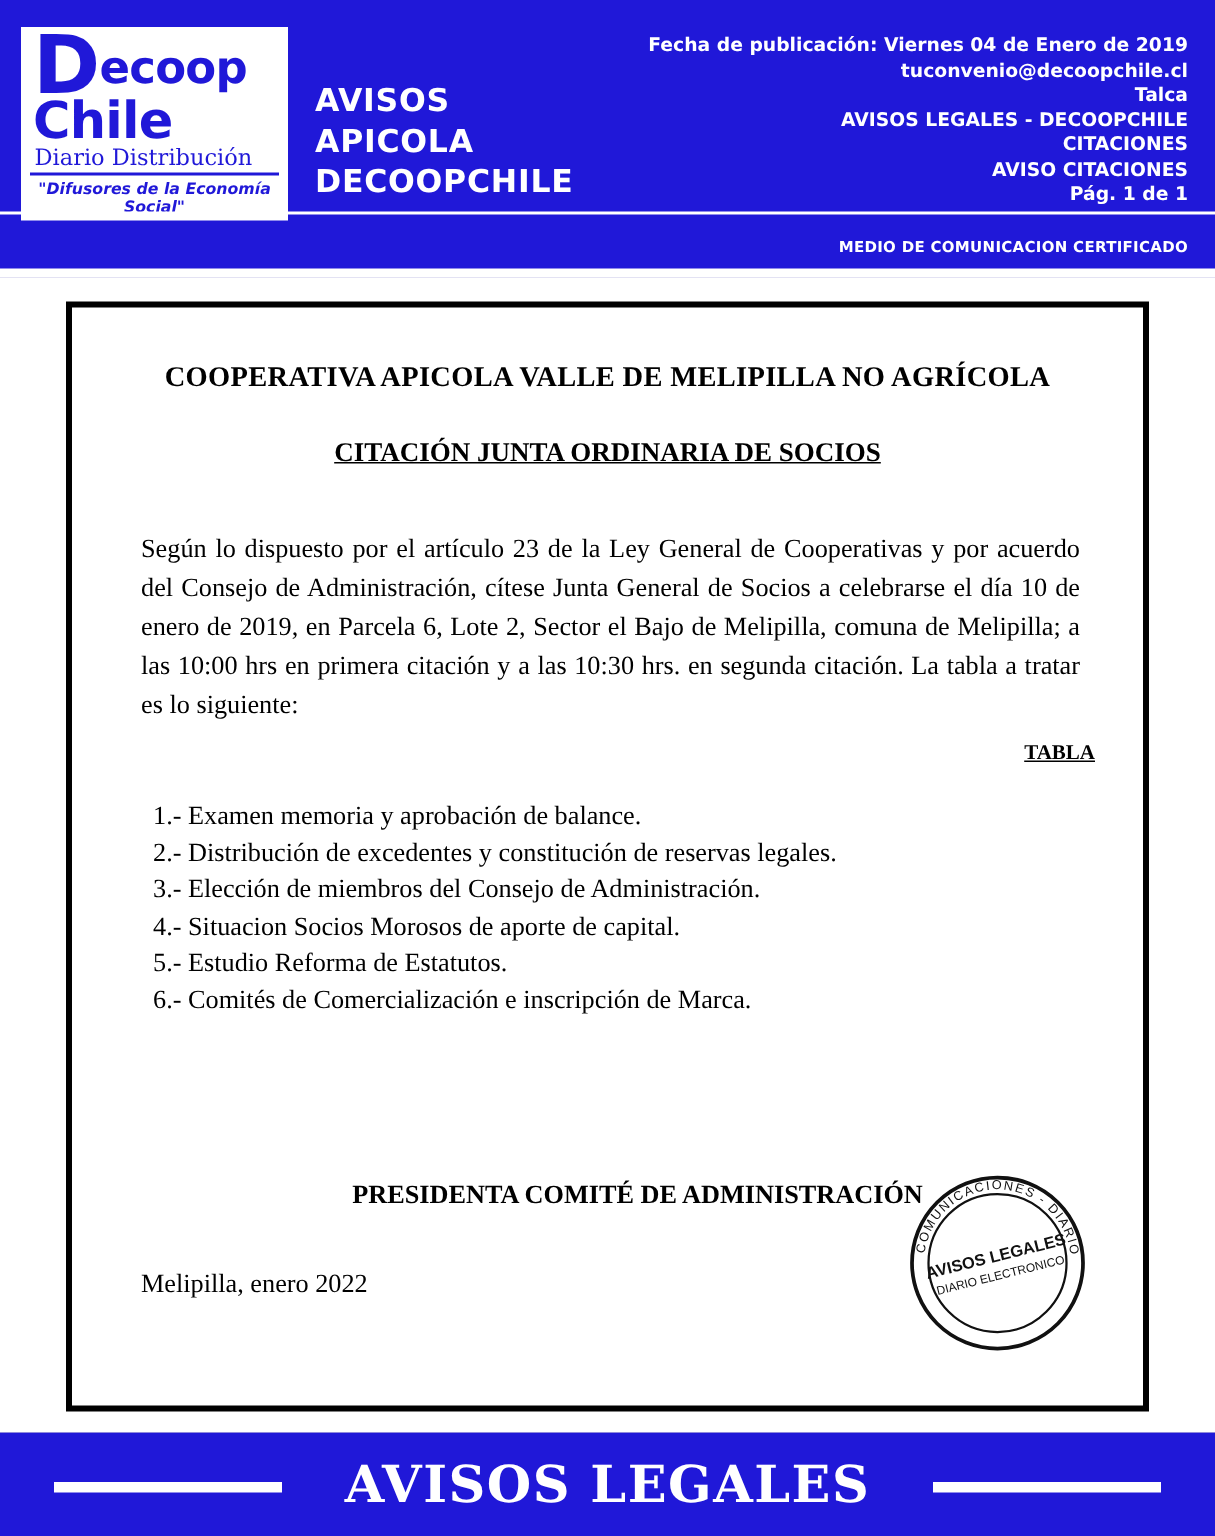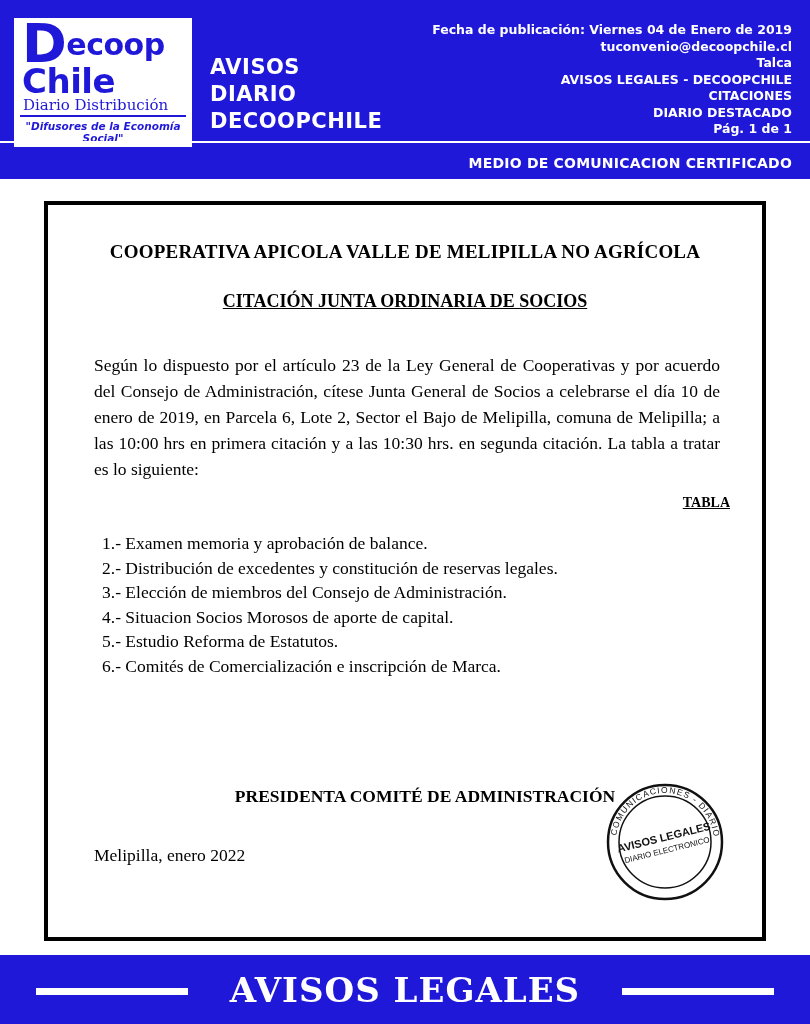--- a/index.html
+++ b/index.html
@@ -117,21 +117,21 @@
     padding-top: 22px;
     padding-right: 18px;
   }
   .header-cert {
     position: absolute;
     right: 18px;
     bottom: 14px;
     color: #ffffff;
     font-family: "DejaVu Sans", sans-serif;
     font-weight: bold;
-    font-size: 14px;
+    font-size: 10px;
     letter-spacing: 0.2px;
   }
   .header-rule {
     position: absolute;
     left: 0;
     right: 0;
     bottom: 42px;
     height: 2px;
     background: #ffffff;
   }
@@ -264,32 +264,32 @@
     <div class="header-left">
       <div class="logo-box">
         <div class="logo-line1"><span class="logo-bigD">D</span><span>ecoop</span></div>
         <div class="logo-line2">Chile</div>
         <div class="logo-sub">Diario Distribución</div>
         <div class="logo-slogan">"Difusores de la Economía Social"</div>
       </div>
 
       <div class="header-title">
         <div>AVISOS</div>
-        <div>DIARIO</div>
+        <div>APICOLA</div>
         <div>DECOOPCHILE</div>
       </div>
     </div>
 
     <div class="header-right">
       <div>Fecha de publicación: Viernes 04 de Enero de 2019</div>
       <div>tuconvenio@decoopchile.cl</div>
       <div>Talca</div>
       <div>AVISOS LEGALES - DECOOPCHILE</div>
       <div>CITACIONES</div>
-      <div>DIARIO DESTACADO</div>
+      <div>AVISO CITACIONES</div>
       <div>Pág. 1 de 1</div>
     </div>
 
     <div class="header-rule"></div>
     <div class="header-cert">MEDIO DE COMUNICACION CERTIFICADO</div>
     <div class="header-bottomline"></div>
   </div>
 
   <div class="body-area">
     <div class="doc-frame">

